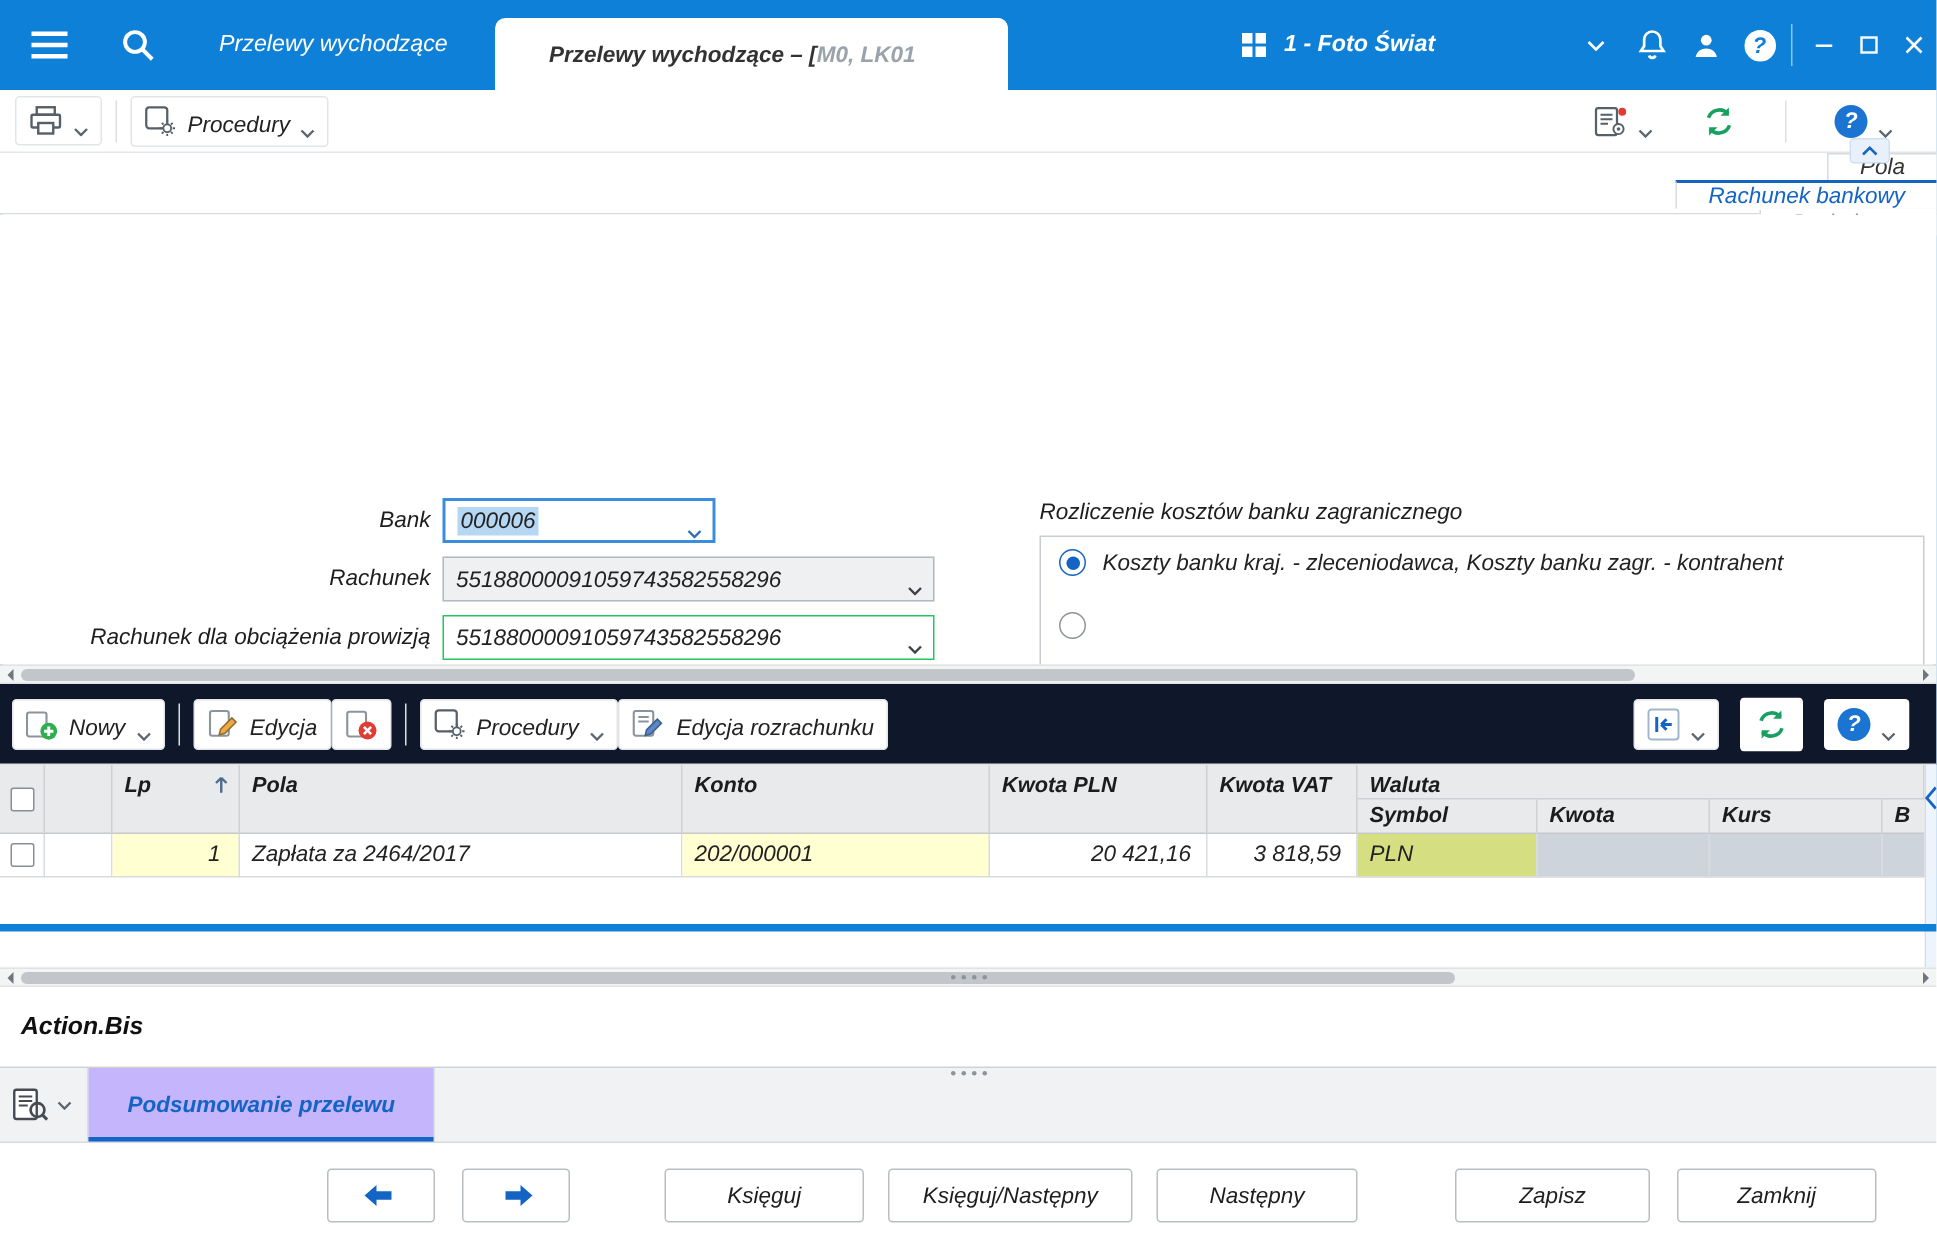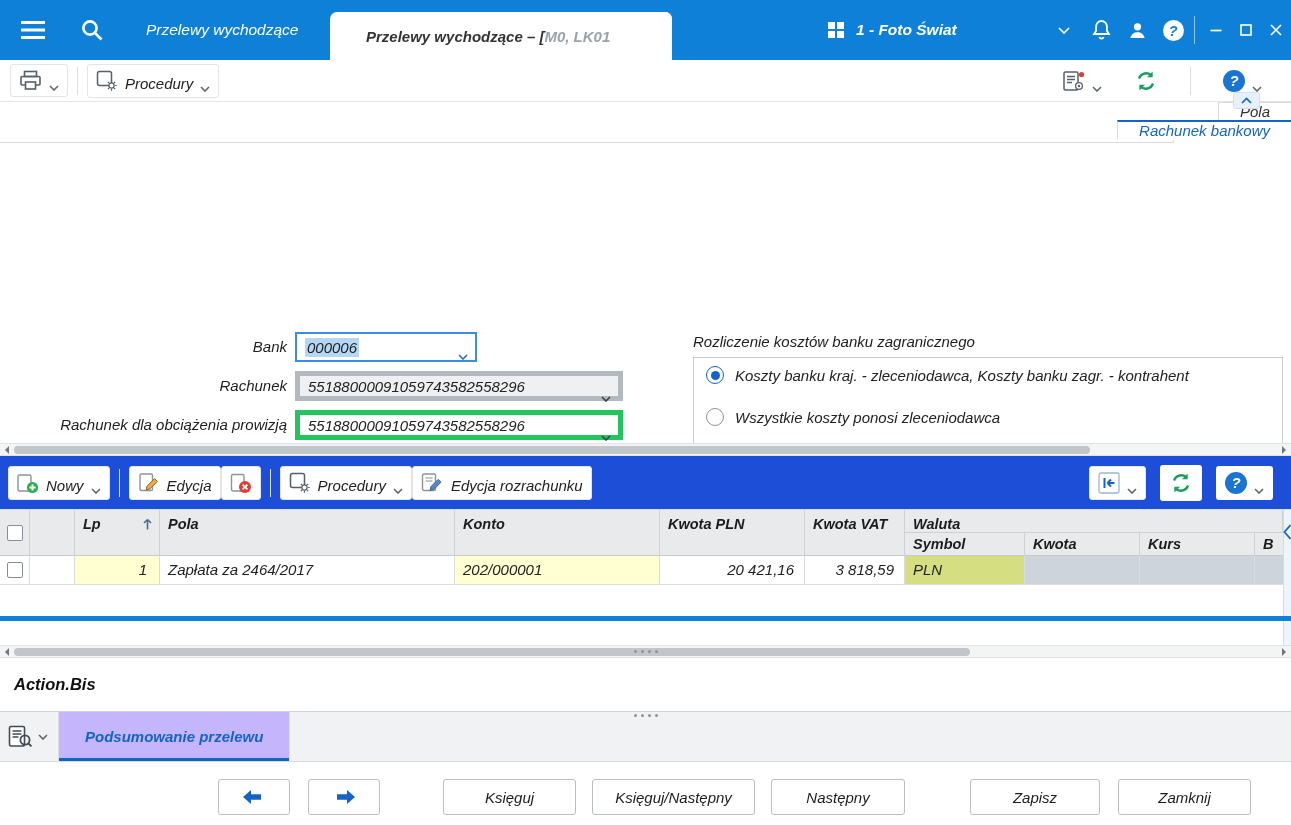--- a/index.html
+++ b/index.html
@@ -33,21 +33,21 @@
   .tb-help { left:1158px; width:30px; justify-content:center; cursor:pointer; }
   .help-disc { width:21px; height:21px; border-radius:50%; background:#fff; color:var(--titlebar,#0f80d7);
     font-weight:bold; font-size:15px; display:flex; align-items:center; justify-content:center; }
   .tb-sep { left:1194px; width:1px; top:16px; height:28px; background:rgba(255,255,255,.55); position:absolute; }
   .tb-min { left:1202px; width:28px; justify-content:center; cursor:pointer; }
   .tb-max { left:1232px; width:28px; justify-content:center; cursor:pointer; }
   .tb-close { left:1262px; width:27px; justify-content:center; cursor:pointer; }
   
   .toolbar { position:absolute; top:60px; left:0; right:0; height:42px; background:#fff;
     border-bottom:1px solid #e3e5e7; display:flex; align-items:center; padding:0 10px; }
-  .grid-toolbar { position:absolute; top:456px; left:0; right:0; height:54px; background:#1d4ed8;
+  .grid-toolbar { position:absolute; top:456px; left:0; right:0; height:54px; background:#0f172a;
     border-bottom:1px solid #dfe1e3; display:flex; align-items:center; padding:0 8px; }
   .tbtn { display:flex; align-items:flex-end; gap:7px; border:1px solid #e2e5e8; border-radius:3px;
     padding:5px 8px; background:#fff; color:#222; font-size:15px; cursor:pointer; }
   .tbtn.noborder { border-color:transparent; }
   .vsep { width:1px; height:28px; background:#dcdfe2; margin:0 9px; }
   .right-cluster { margin-left:auto; display:flex; align-items:center; gap:14px; padding-right:10px; }
   .chev-dn { color:#5d666e; display:inline-flex; }
   .help-disc-sm { width:22px; height:22px; border-radius:50%; background:#1b74d2; color:#fff;
     font-weight:bold; font-size:15px; display:flex; align-items:center; justify-content:center; }
   .collapse-btn { position:absolute; top:92px; right:31px; width:27px; height:17px; background:#e8f1fb;
@@ -56,21 +56,21 @@
   
   .tabstrip { position:absolute; top:102px; left:0; right:0; height:41px; background:#fff;
     border-bottom:1px solid #d7dade; display:flex; align-items:flex-end; padding-left:8px;flex-direction:column; }
   .tab { height:40px; display:flex; align-items:center; padding:0 21px; border:1px solid #d7dade;
     border-bottom:none; background:#fff; color:#333; margin-right:-1px; cursor:pointer; position:relative; }
   .tab.active { color:var(--accent,#1464c4); border-top:2px solid var(--accent,#1464c4); z-index:2; }
   .tab.active::after { content:""; position:absolute; left:0; right:0; bottom:-1px; height:1px; background:#fff; }
   
   .form-area { position:absolute; top:143px; left:0; right:0; height:300px; background:#fff; }
   .flabel { position:absolute; left:0; width:287px; text-align:right; line-height:30px; color:#1d1d1d; }
-  .fselect { position:absolute; left:295px; height:30px; border:5px solid #22c55e; background:#fff;
+  .fselect { position:absolute; left:295px; height:30px; border:1px solid #22c55e; background:#fff;
     display:flex; align-items:center; padding:0 24px 0 8px; cursor:pointer; }
   .fselect .sel-chev { position:absolute; right:7px; top:12px; color:#3c4248; }
   .fs-bank { top:189px; width:182px; border:2px solid #3b8ede; }
   .fs-bank .selhl { background:#b5d7f3; padding:1px 2px; }
   .fs-rach { top:228px; width:328px; background:#eef0f2; border-color:#b2b9bf; }
   .fs-prow { top:267px; width:328px; }
   .fs-kod  { top:306px; width:120px; }
   .l-bank { top:189px; } .l-rach { top:228px; } .l-prow { top:267px; } .l-kod { top:306px; }
   .group-title { position:absolute; left:693px; top:190px; color:#1d1d1d; }
   .groupbox { position:absolute; left:693px; top:214px; width:590px; height:119px;
@@ -336,21 +336,20 @@
     </div>
 
     <div class="group-title">Rozliczenie kosztów banku zagranicznego</div>
     <div class="groupbox">
       <div class="radio-row rr-0">
         <span class="radio checked"></span>
         <span>Koszty banku kraj. - zleceniodawca, Koszty banku zagr. - kontrahent</span>
       </div>
       <div class="radio-row rr-1">
         <span class="radio"></span>
-        <span>Wszystkie koszty ponosi zleceniodawca</span>
       </div>
       <div class="radio-row rr-2">
         <span class="radio"></span>
         <span>Wszystkie koszty ponosi kontrahent</span>
       </div>
     </div>
   </div>
 
   <div class="hscroll hs1">
     <div class="hs-arrow left">

